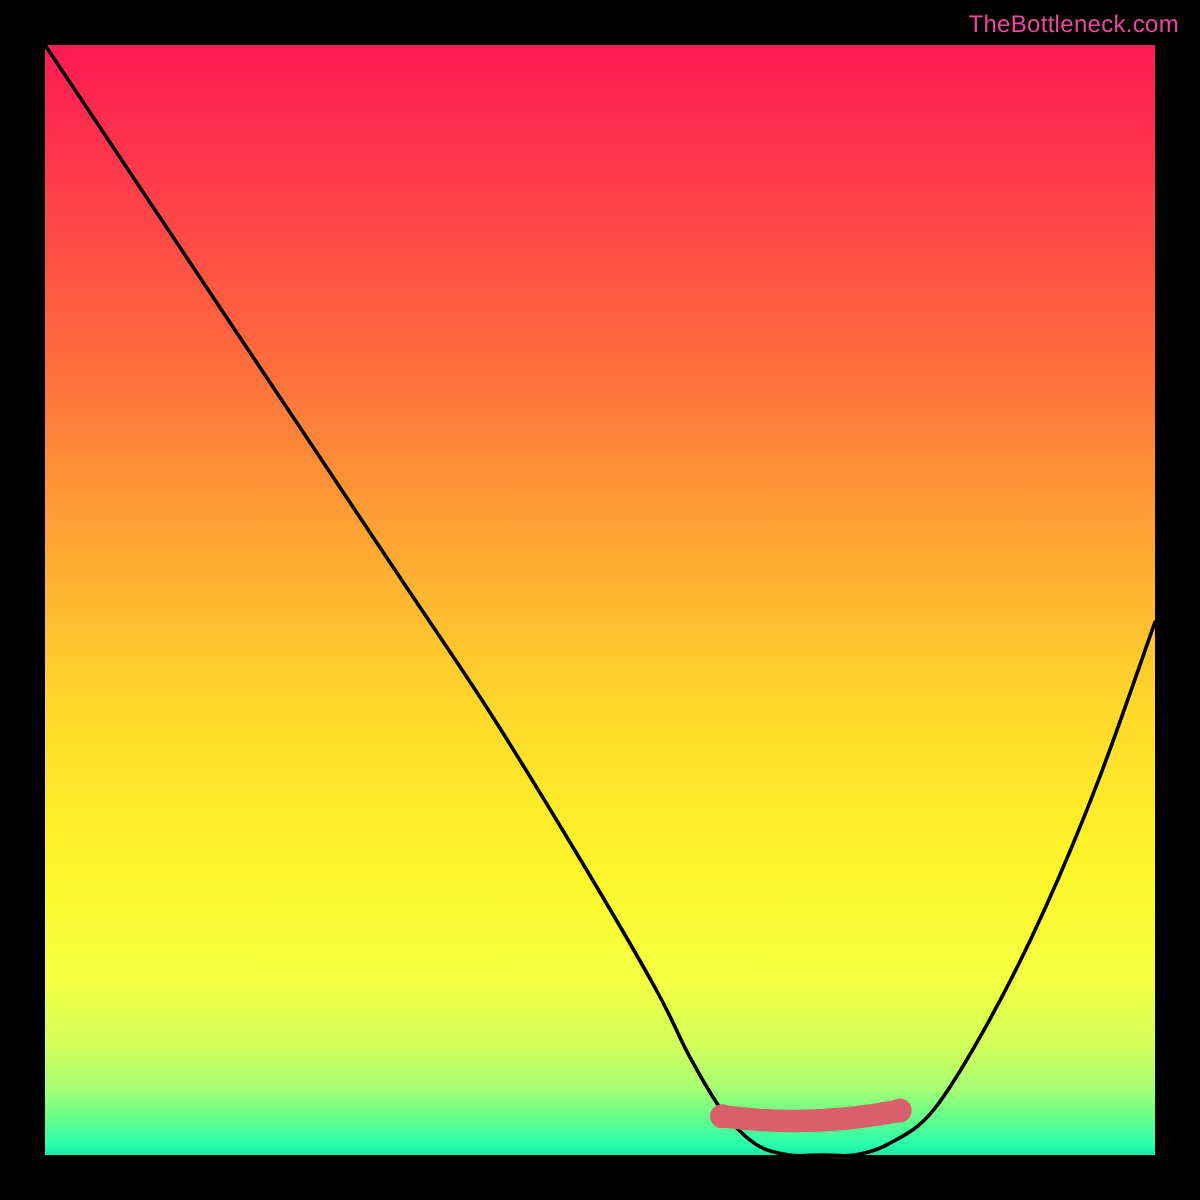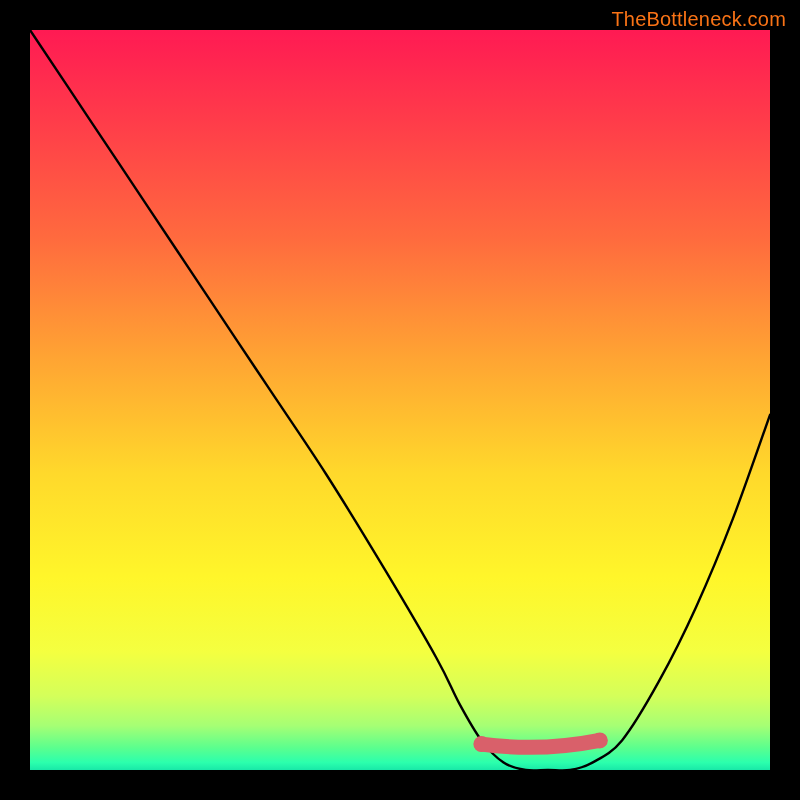--- a/index.html
+++ b/index.html
@@ -47,22 +47,22 @@
     position: absolute;
     inset: 0;
     width: 100%;
     height: 100%;
     overflow: visible;
   }
   .credit {
     position: absolute;
     top: 8px;
     right: 14px;
-    color: #f97316;
-    font-size: 20px;
+    color: #ec4899;
+    font-size: 16px;
     font-weight: 500;
     letter-spacing: 0.2px;
   }
 </style>
 </head>
 <body>
 
 <div class="frame">
 
   <div class="plot-area">

